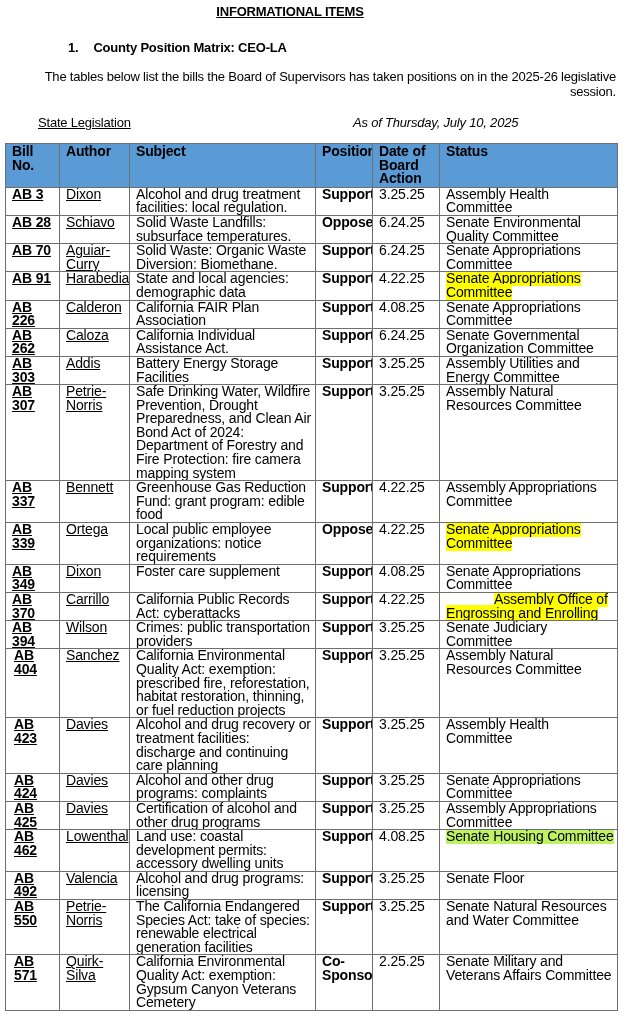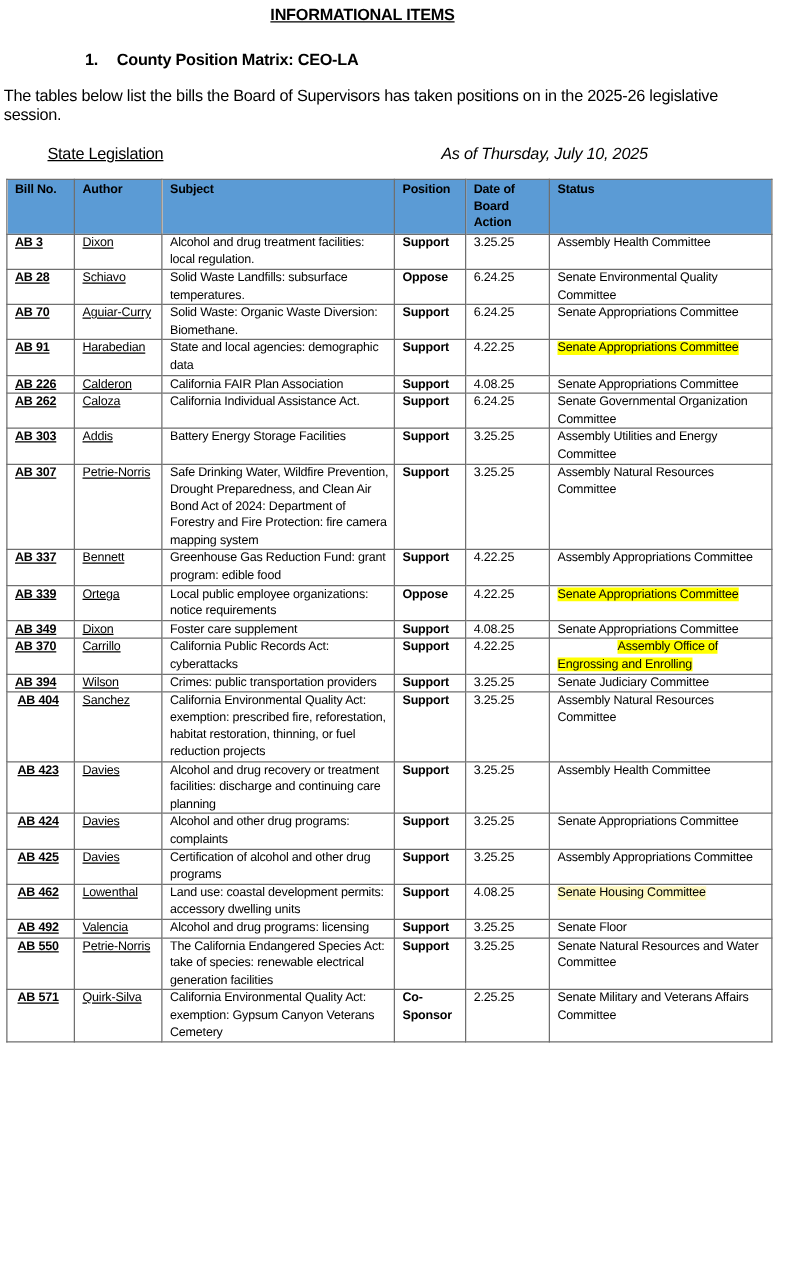--- a/index.html
+++ b/index.html
@@ -9,31 +9,31 @@
   }
   .title {
     position: absolute; top: 4px; left: 0; width: 580px; text-align: center;
     font-weight: bold; font-size: 13px; text-decoration: underline; letter-spacing: -0.2px;
   }
   .section {
     position: absolute; top: 40px; left: 68px; font-weight: bold; font-size: 13px; letter-spacing: -0.2px;
   }
   .section .num { display: inline-block; width: 22px; }
   .intro {
-    position: absolute; top: 69px; left: 3px; width: 600px; font-size: 13px; line-height: 15px; letter-spacing: -0.2px;
+    position: absolute; top: 69px; left: 16px; width: 600px; font-size: 13px; line-height: 15px; letter-spacing: -0.2px; text-align: right;
   }
   .subhead-left {
     position: absolute; top: 115px; left: 38px; font-size: 13px; text-decoration: underline; letter-spacing: -0.2px;
   }
   .subhead-right {
     position: absolute; top: 115px; left: 353px; font-size: 13px; font-style: italic; letter-spacing: -0.2px;
   }
   table {
     position: absolute; top: 143px; left: 5px; border-collapse: collapse;
-    table-layout: fixed; width: 613px; font-size: 10px; line-height: 13.6px; letter-spacing: -0.15px;
+    table-layout: fixed; width: 613px; font-size: 14px; line-height: 13.6px; letter-spacing: -0.15px;
   }
   th, td {
     border: 1px solid #6f6f6f; vertical-align: top; text-align: left; padding: 0 3px 0 6px;
     overflow: hidden;
   }
   th { background: #5b9bd5; font-weight: bold; padding-top: 1px; padding-bottom: 1px; }
   td { padding-top: 0px; padding-bottom: 0px; }
   .c-bill { width: 54px; }
   .c-author { width: 70px; }
   .c-subject { width: 186px; }
@@ -213,21 +213,21 @@
         <td class="pos">Support</td>
         <td>3.25.25</td>
         <td><span>Assembly Appropriations Committee</span></td>
       </tr>
       <tr class="shift">
         <td class="bill"><a href="#">AB 462</a></td>
         <td class="author"><a href="#">Lowenthal</a></td>
         <td>Land use: coastal development permits: accessory dwelling units</td>
         <td class="pos">Support</td>
         <td>4.08.25</td>
-        <td><span class="hl" style="background: #fef9c3;">Senate Housing Committee</span></td>
+        <td><span class="hl" style="background: #bef264;">Senate Housing Committee</span></td>
       </tr>
       <tr class="shift">
         <td class="bill"><a href="#">AB 492</a></td>
         <td class="author"><a href="#">Valencia</a></td>
         <td>Alcohol and drug programs: licensing</td>
         <td class="pos">Support</td>
         <td>3.25.25</td>
         <td><span>Senate Floor</span></td>
       </tr>
       <tr class="shift">

